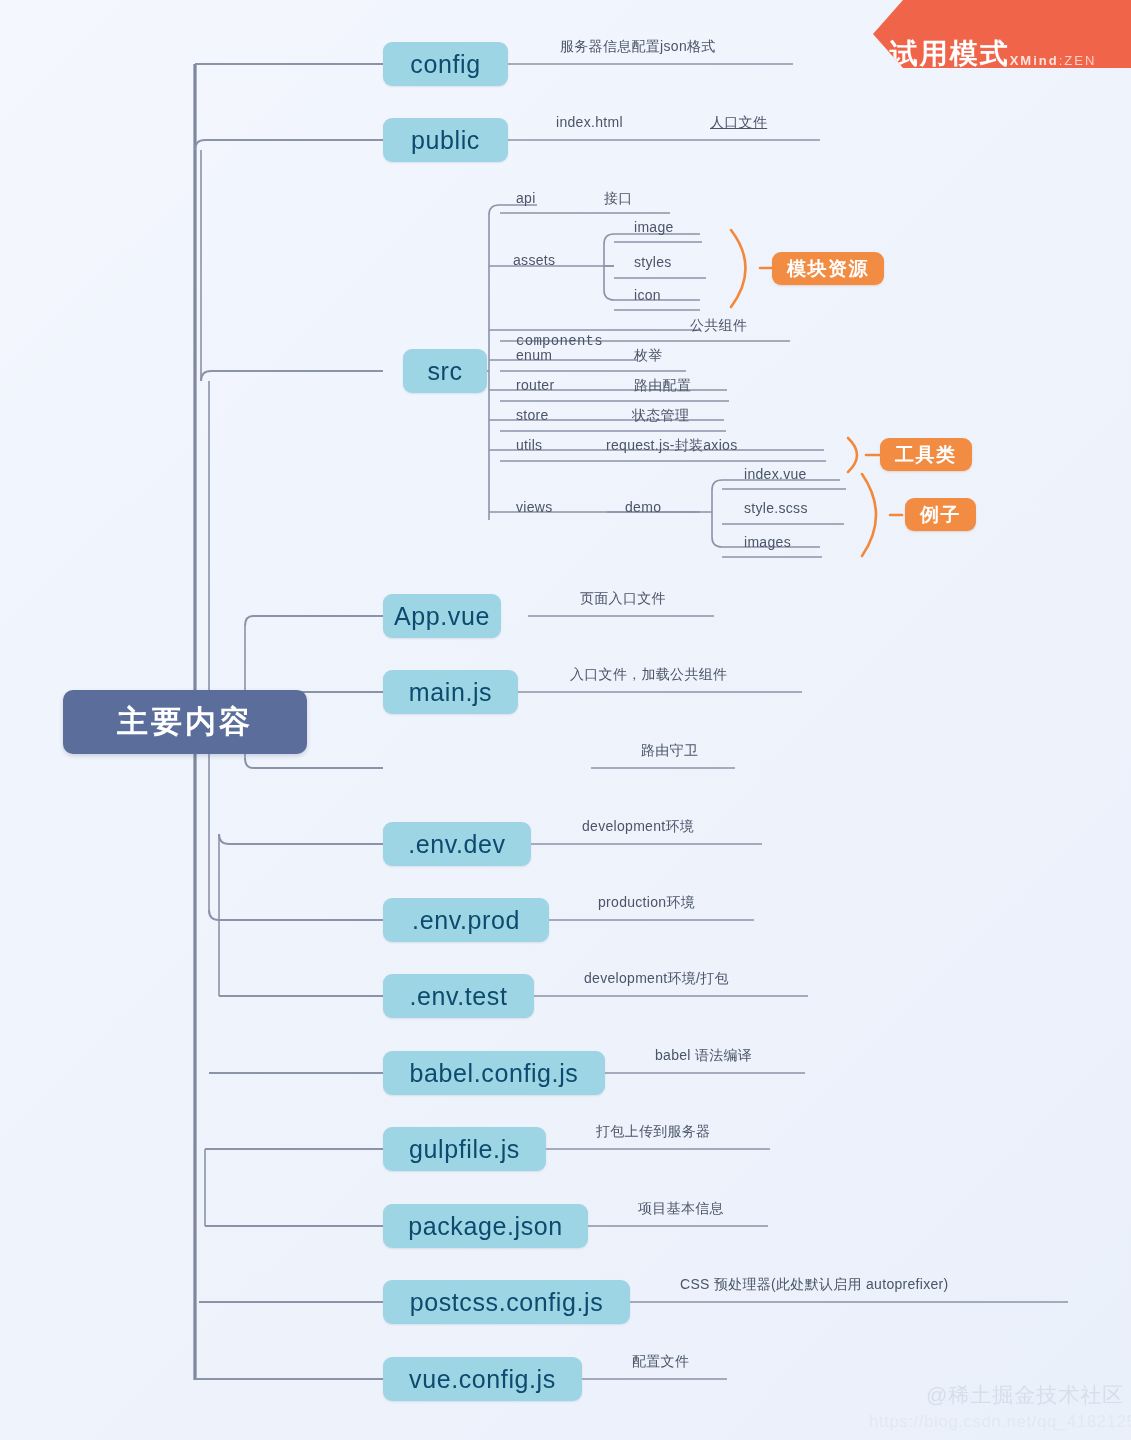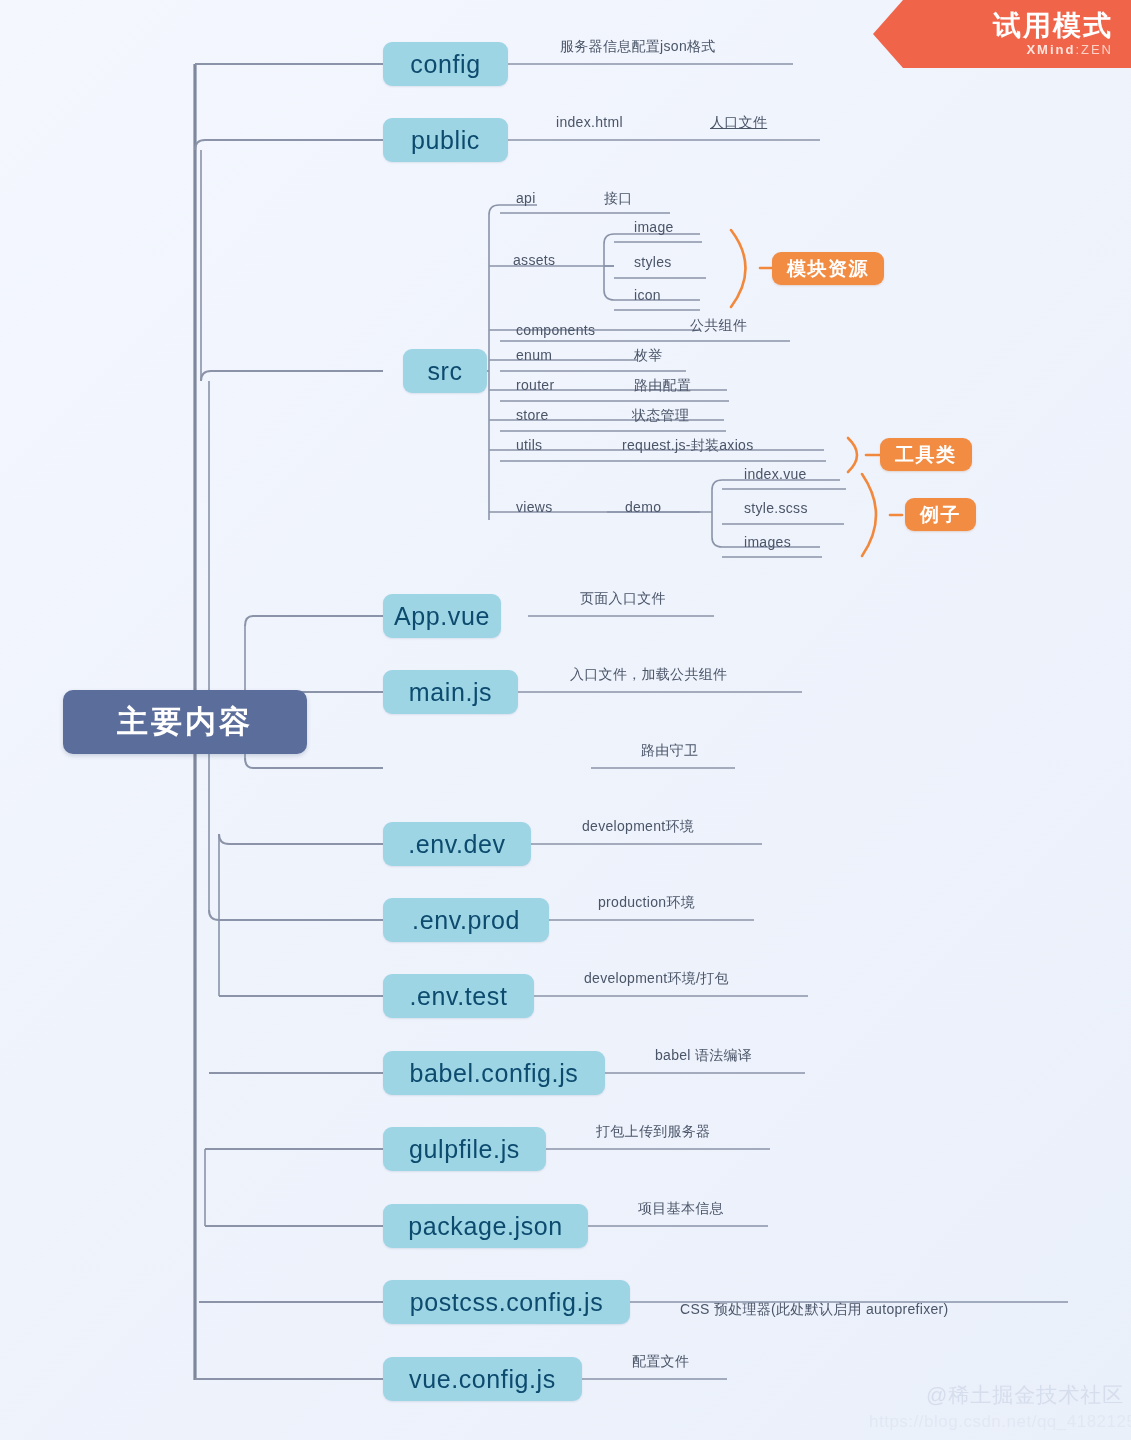--- a/index.html
+++ b/index.html
@@ -89,21 +89,21 @@
   .trial-banner {
     position: absolute;
     right: 0;
     top: 0;
     width: 258px;
     height: 68px;
     background: #f0644a;
     -webkit-clip-path: polygon(30px 0, 100% 0, 100% 100%, 30px 100%, 0 50%);
     clip-path: polygon(30px 0, 100% 0, 100% 100%, 30px 100%, 0 50%);
     display: flex;
-    flex-direction: column;
+    flex-direction: row;
     align-items: flex-end;
     justify-content: center;
     padding-right: 18px;
     box-sizing: border-box;
   }
   .trial-title {
     color: #ffffff;
     font-size: 28px;
     font-weight: bold;
     letter-spacing: 2px;
@@ -282,45 +282,45 @@
   <div class="leaf" style="left:710px; top:114px;text-decoration:underline;">人口文件</div>
   <div class="leaf" style="left:580px; top:590px;">页面入口文件</div>
   <div class="leaf" style="left:570px; top:666px;">入口文件，加载公共组件</div>
   <div class="leaf" style="left:641px; top:742px;">路由守卫</div>
   <div class="leaf" style="left:582px; top:818px;">development环境</div>
   <div class="leaf" style="left:598px; top:894px;">production环境</div>
   <div class="leaf" style="left:584px; top:970px;">development环境/打包</div>
   <div class="leaf" style="left:655px; top:1047px;">babel 语法编译</div>
   <div class="leaf" style="left:596px; top:1123px;">打包上传到服务器</div>
   <div class="leaf" style="left:638px; top:1200px;">项目基本信息</div>
-  <div class="leaf" style="left:680px; top:1276px;margin-top:25px;">CSS 预处理器(此处默认启用 autoprefixer)</div>
+  <div class="leaf" style="left:680px; top:1276px;">CSS 预处理器(此处默认启用 autoprefixer)</div>
   <div class="leaf" style="left:632px; top:1353px;">配置文件</div>
 
   <div class="leaf" style="left:516px; top:190px;">api</div>
   <div class="leaf" style="left:604px; top:190px;">接口</div>
 
   <div class="leaf" style="left:513px; top:252px;">assets</div>
   <div class="leaf" style="left:634px; top:219px;">image</div>
   <div class="leaf" style="left:634px; top:254px;">styles</div>
   <div class="leaf" style="left:634px; top:287px;">icon</div>
 
-  <div class="leaf" style="left:516px; top:322px;">components</div>
+  <div class="leaf" style="left:516px; top:333px;font-family:Liberation Mono, monospace;">components</div>
   <div class="leaf" style="left:690px; top:317px;">公共组件</div>
 
   <div class="leaf" style="left:516px; top:347px;">enum</div>
   <div class="leaf" style="left:634px; top:347px;">枚举</div>
 
   <div class="leaf" style="left:516px; top:377px;">router</div>
   <div class="leaf" style="left:634px; top:377px;">路由配置</div>
 
   <div class="leaf" style="left:516px; top:407px;">store</div>
   <div class="leaf" style="left:632px; top:407px;">状态管理</div>
 
   <div class="leaf" style="left:516px; top:437px;">utils</div>
-  <div class="leaf" style="left:622px; top:437px;">request.js-封装axios</div>
+  <div class="leaf" style="left:606px; top:437px;">request.js-封装axios</div>
 
   <div class="leaf" style="left:516px; top:499px;">views</div>
   <div class="leaf" style="left:625px; top:499px;">demo</div>
   <div class="leaf" style="left:744px; top:466px;">index.vue</div>
   <div class="leaf" style="left:744px; top:500px;">style.scss</div>
   <div class="leaf" style="left:744px; top:534px;">images</div>
 
   <div class="badge" style="left:772px; top:252px;">模块资源</div>
   <div class="badge" style="left:880px; top:438px;">工具类</div>
   <div class="badge" style="left:905px; top:498px;">例子</div>

